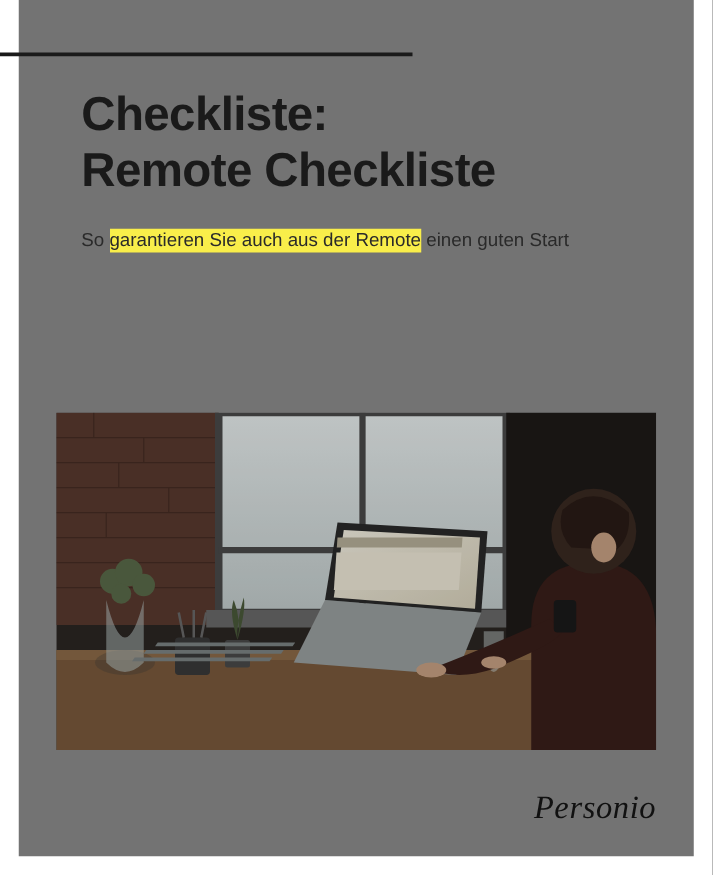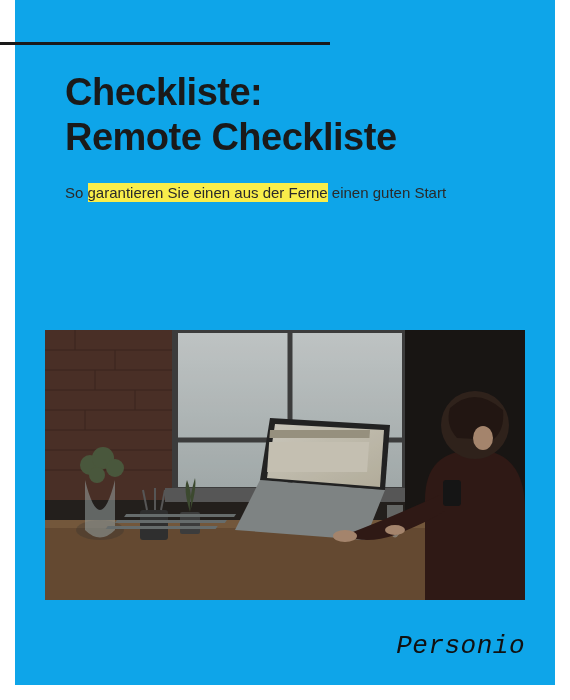--- a/index.html
+++ b/index.html
@@ -5,21 +5,21 @@
     * { margin: 0; padding: 0; box-sizing: border-box; }
     body {
       width: 570px;
       height: 700px;
       background: #fff;
       font-family: -apple-system, BlinkMacSystemFont, "Segoe UI", Helvetica, Arial, sans-serif;
       overflow: hidden;
       position: relative;
     }
     .page {
-      background: #0ea5e9;
+      background: #737373;
       margin: 0 15px 1px 15px;
       width: 540px;
       height: 685px;
       position: relative;
     }
     .top-rule {
       position: absolute;
       top: 42px;
       left: -15px;
       width: 330px;
@@ -52,40 +52,40 @@
       right: 30px;
       top: 330px;
       height: 270px;
       overflow: hidden;
     }
     .hero svg { display: block; width: 100%; height: 100%; }
     .brand {
       position: absolute;
       right: 30px;
       bottom: 24px;
-      font-family: Liberation Mono, monospace;
+      font-family: Liberation Serif, serif;
       font-size: 26px;
       font-style: italic;
       color: #111;
       letter-spacing: 0.5px;
     }
   </style>
 </head>
 <body>
 
 <div class="page">
   <div class="top-rule"></div>
 
   <div class="title-block">
     <h1 class="title">
       <span>Checkliste:</span><br>
       <span>Remote Checkliste</span>
     </h1>
     <p class="subtitle">
-      <span>So </span><span class="highlight">garantieren Sie einen aus der Ferne</span><span> einen guten Start</span>
+      <span>So </span><span class="highlight">garantieren Sie auch aus der Remote</span><span> einen guten Start</span>
     </p>
   </div>
 
   <div class="hero">
     <svg viewBox="0 0 480 270" preserveAspectRatio="xMidYMid slice" aria-label="Person working on a laptop at a wooden desk near a window, with plants and a glass of water">
       <defs>
         <linearGradient id="windowLight" x1="0" y1="0" x2="0" y2="1">
           <stop offset="0" stop-color="#e9efef"></stop>
           <stop offset="1" stop-color="#c3cdcd"></stop>
         </linearGradient>

